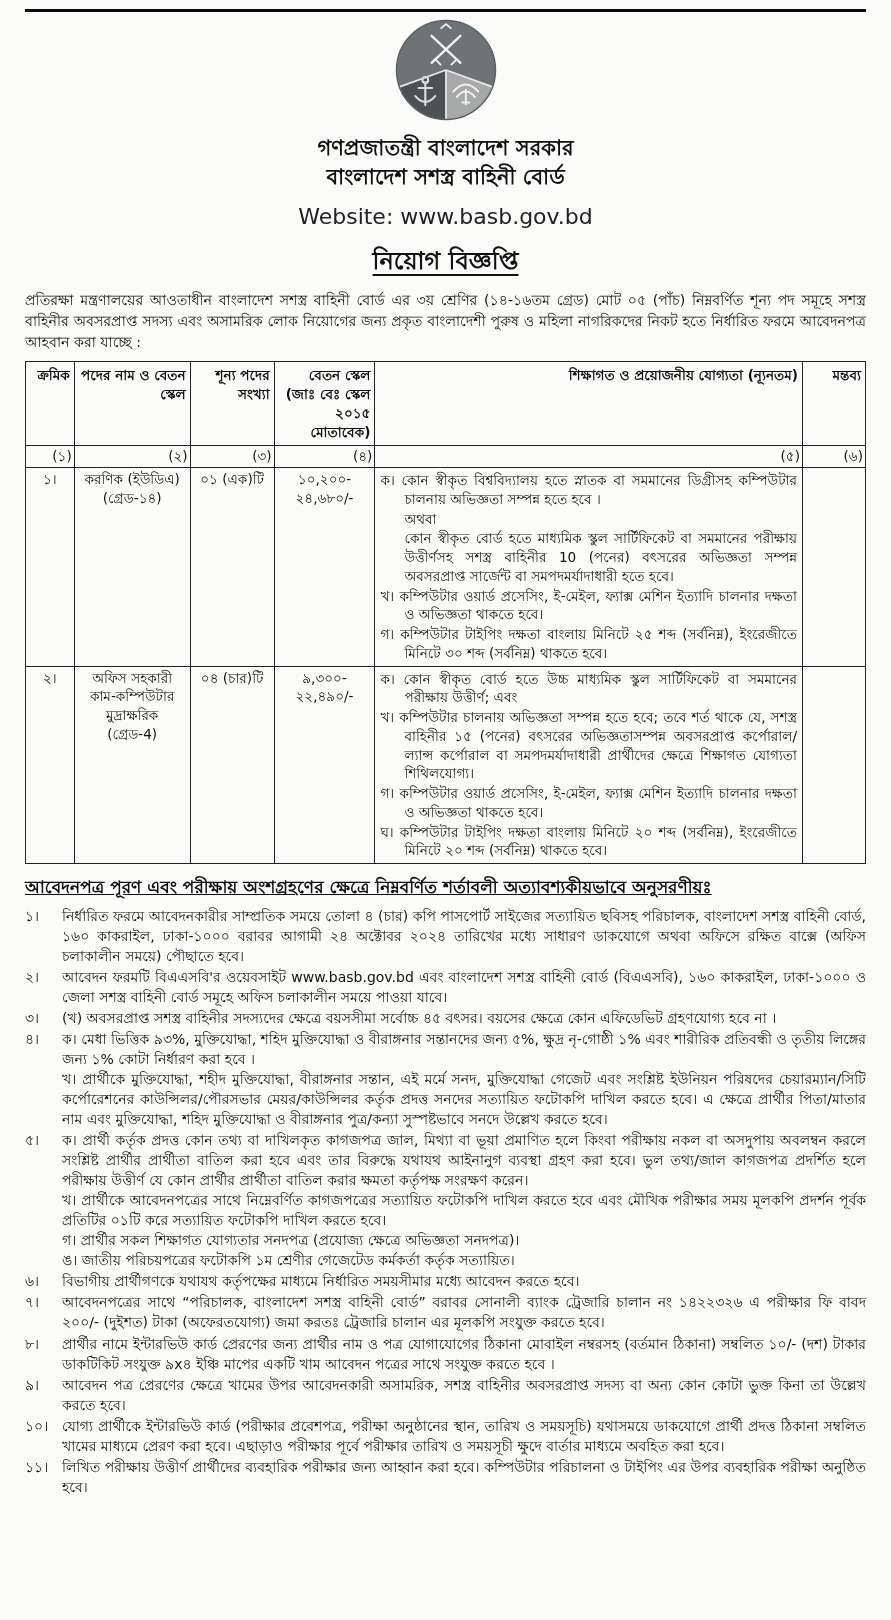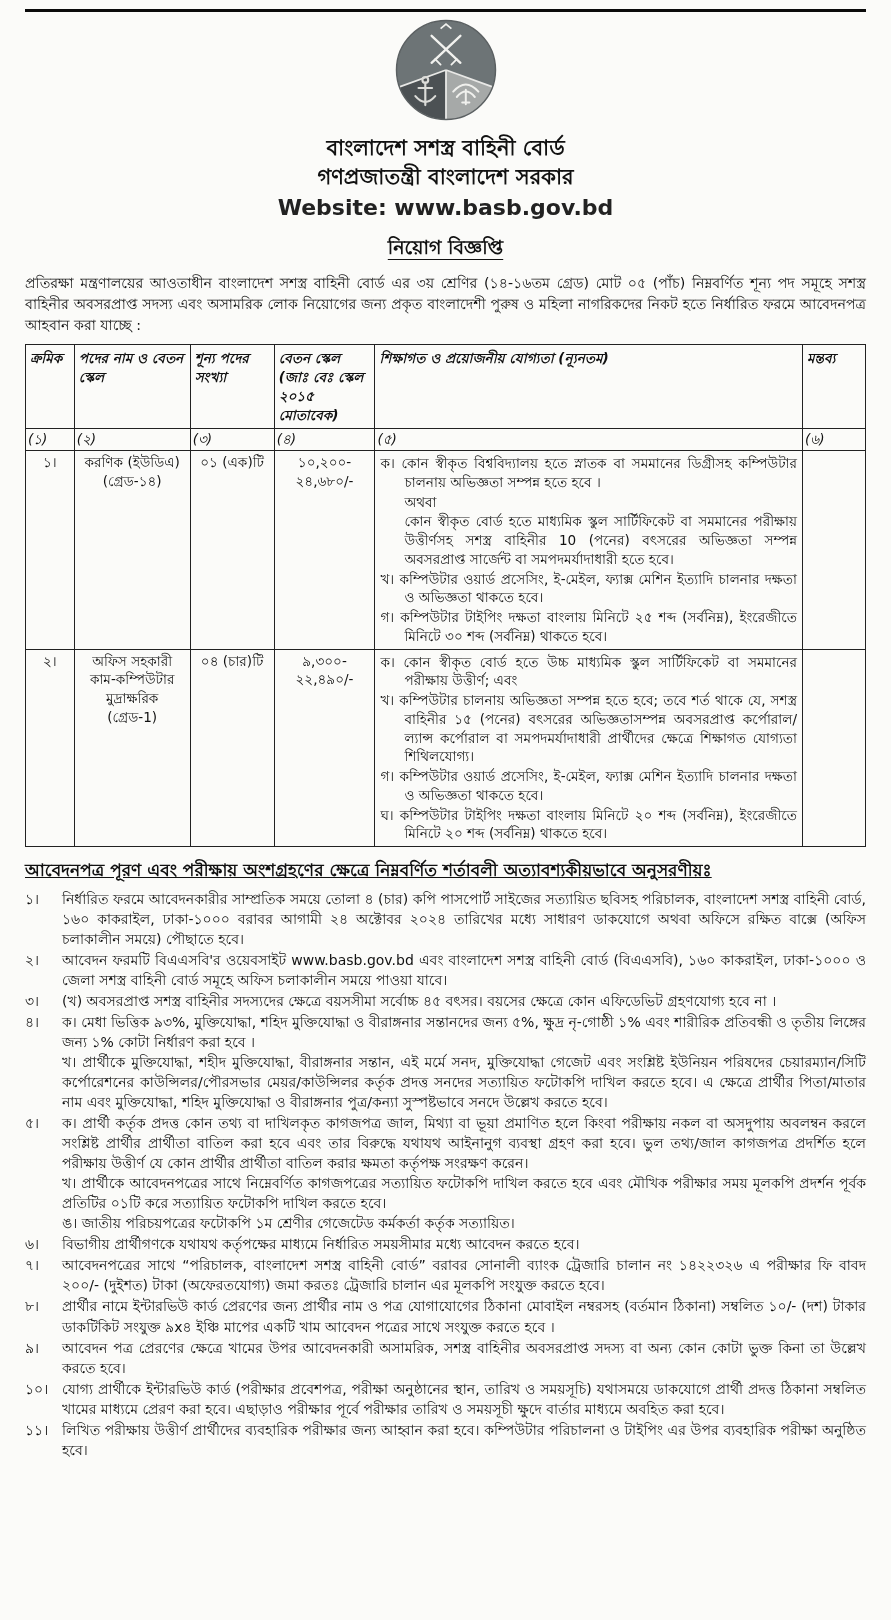--- a/index.html
+++ b/index.html
@@ -2,27 +2,27 @@
 <html><head>
 <meta charset="utf-8">
 <style>
   html,body{margin:0;padding:0;}
   body{width:891px;background:#efefec;font-family:"DejaVu Sans","Liberation Sans",sans-serif;color:#111;}
   .page{width:891px;min-height:1620px;background:#fbfbf9;box-sizing:border-box;padding:6px 25px 14px 25px;position:relative;}
   .top-rule{height:3px;background:#0b0b0b;margin:3px 0 4px 0;}
   .logo-wrap{text-align:center;margin:2px 0 6px 0;}
   .hdr{text-align:center;}
   .hdr-bn{font-size:21px;font-weight:bold;line-height:1.38;}
-  .hdr-web{font-size:22px;font-weight:bold;line-height:1.3;margin-top:2px;color:#222;}
+  .hdr-web{font-size:22px;font-weight:normal;line-height:1.3;margin-top:11px;color:#222;}
   .title-wrap{text-align:center;margin:10px 0 8px 0;}
-  .title{font-size:19px;font-weight:bold;text-decoration:underline;text-underline-offset:5px;margin-top:8px;}
+  .title{font-size:24px;font-weight:bold;text-decoration:underline;text-underline-offset:5px;margin-top:8px;}
   .intro{font-size:14.2px;line-height:1.5;text-align:justify;margin:4px 0 8px 0;}
   table.vtab{width:100%;border-collapse:collapse;font-size:13.6px;line-height:1.38;}
   table.vtab th,table.vtab td{border:1.7px solid #222;padding:2px 5px;vertical-align:top;}
-  table.vtab th{font-weight:bold;text-align:left;padding:4px 4px;font-style:italic;}
+  table.vtab th{font-weight:bold;text-align:right;padding:4px 4px;}
   tr.num-row th{font-weight:normal;padding:1px 2px;}
   .w0{width:5.8%}.w1{width:13.8%}.w2{width:10%}.w3{width:12%}.w4{width:50.9%}.w5{width:7.5%}
   td.c-serial,td.c-post,td.c-vacancies,td.c-pay{text-align:center;padding-top:4px;}
   td.c-qual{text-align:justify;padding:3px 6px 6px 6px;}
   .q-item{padding-left:24px;text-indent:-24px;margin:1px 0;}
   .q-cont{padding-left:24px;margin:1px 0;}
   .q-center{padding-left:24px;margin:1px 0;}
   .q-label{white-space:pre;}
   .cond-heading{font-size:17px;font-weight:bold;text-decoration:underline;margin:10px 0 4px 0;}
   .cond-item{display:flex;font-size:14px;line-height:1.43;text-align:justify;margin:1px 0;}
@@ -65,22 +65,22 @@
 
       <g stroke="#f0f0ed" stroke-width="2.2" fill="none" stroke-linecap="round">
         <path d="M68,84 Q82,68 96,84"></path>
         <path d="M72,90 Q82,78 92,90"></path>
         <path d="M82,82 L82,98 M78,96 L86,96"></path>
       </g>
     </svg>
   </div>
 
   <div class="hdr">
+    <div class="hdr-bn">গণপ্রজাতন্ত্রী বাংলাদেশ সরকার</div>
     <div class="hdr-bn">বাংলাদেশ সশস্ত্র বাহিনী বোর্ড</div>
-    <div class="hdr-bn">গণপ্রজাতন্ত্রী বাংলাদেশ সরকার</div>
     <div class="hdr-web">Website: www.basb.gov.bd</div>
   </div>
 
   <div class="title-wrap">
     <span class="title">নিয়োগ বিজ্ঞপ্তি</span>
   </div>
 
   <p class="intro">প্রতিরক্ষা মন্ত্রণালয়ের আওতাধীন বাংলাদেশ সশস্ত্র বাহিনী বোর্ড এর ৩য় শ্রেণির (১৪-১৬তম গ্রেড) মোট ০৫ (পাঁচ) নিম্নবর্ণিত শূন্য পদ সমূহে সশস্ত্র বাহিনীর অবসরপ্রাপ্ত সদস্য এবং অসামরিক লোক নিয়োগের জন্য প্রকৃত বাংলাদেশী পুরুষ ও মহিলা নাগরিকদের নিকট হতে নির্ধারিত ফরমে আবেদনপত্র আহবান করা যাচ্ছে :</p>
 
   <table class="vtab">
@@ -112,21 +112,21 @@
             <div class="q-item"><span class="q-label">ক। </span>কোন স্বীকৃত বিশ্ববিদ্যালয় হতে স্নাতক বা সমমানের ডিগ্রীসহ কম্পিউটার চালনায় অভিজ্ঞতা সম্পন্ন হতে হবে ।</div>
             <div class="q-center">অথবা</div>
             <div class="q-cont">কোন স্বীকৃত বোর্ড হতে মাধ্যমিক স্কুল সার্টিফিকেট বা সমমানের পরীক্ষায় উত্তীর্ণসহ সশস্ত্র বাহিনীর 10 (পনের) বৎসরের অভিজ্ঞতা সম্পন্ন অবসরপ্রাপ্ত সার্জেন্ট বা সমপদমর্যাদাধারী হতে হবে।</div>
             <div class="q-item"><span class="q-label">খ। </span>কম্পিউটার ওয়ার্ড প্রসেসিং, ই-মেইল, ফ্যাক্স মেশিন ইত্যাদি চালনার দক্ষতা ও অভিজ্ঞতা থাকতে হবে।</div>
             <div class="q-item"><span class="q-label">গ। </span>কম্পিউটার টাইপিং দক্ষতা বাংলায় মিনিটে ২৫ শব্দ (সর্বনিম্ন), ইংরেজীতে মিনিটে ৩০ শব্দ (সর্বনিম্ন) থাকতে হবে।</div>
           </td>
           <td class="c-remarks"></td>
         </tr>
         <tr>
           <td class="c-serial">২।</td>
-          <td class="c-post">অফিস সহকারী কাম-কম্পিউটার মুদ্রাক্ষরিক (গ্রেড-1)</td>
+          <td class="c-post">অফিস সহকারী কাম-কম্পিউটার মুদ্রাক্ষরিক (গ্রেড-4)</td>
           <td class="c-vacancies">০৪ (চার)টি</td>
           <td class="c-pay">৯,৩০০- ২২,৪৯০/-</td>
           <td class="c-qual">
             <div class="q-item"><span class="q-label">ক। </span>কোন স্বীকৃত বোর্ড হতে উচ্চ মাধ্যমিক স্কুল সার্টিফিকেট বা সমমানের পরীক্ষায় উত্তীর্ণ; এবং</div>
             <div class="q-item"><span class="q-label">খ। </span>কম্পিউটার চালনায় অভিজ্ঞতা সম্পন্ন হতে হবে; তবে শর্ত থাকে যে, সশস্ত্র বাহিনীর ১৫ (পনের) বৎসরের অভিজ্ঞতাসম্পন্ন অবসরপ্রাপ্ত কর্পোরাল/ল্যান্স কর্পোরাল বা সমপদমর্যাদাধারী প্রার্থীদের ক্ষেত্রে শিক্ষাগত যোগ্যতা শিথিলযোগ্য।</div>
             <div class="q-item"><span class="q-label">গ। </span>কম্পিউটার ওয়ার্ড প্রসেসিং, ই-মেইল, ফ্যাক্স মেশিন ইত্যাদি চালনার দক্ষতা ও অভিজ্ঞতা থাকতে হবে।</div>
             <div class="q-item"><span class="q-label">ঘ। </span>কম্পিউটার টাইপিং দক্ষতা বাংলায় মিনিটে ২০ শব্দ (সর্বনিম্ন), ইংরেজীতে মিনিটে ২০ শব্দ (সর্বনিম্ন) থাকতে হবে।</div>
           </td>
           <td class="c-remarks"></td>
         </tr>
@@ -158,20 +158,21 @@
         <div class="cond-body">
           <div class="cond-part"><span>ক। </span>মেধা ভিত্তিক ৯৩%, মুক্তিযোদ্ধা, শহিদ মুক্তিযোদ্ধা ও বীরাঙ্গনার সন্তানদের জন্য ৫%, ক্ষুদ্র নৃ-গোষ্ঠী ১% এবং শারীরিক প্রতিবন্ধী ও তৃতীয় লিঙ্গের জন্য ১% কোটা নির্ধারণ করা হবে ।</div>
           <div class="cond-part"><span>খ। </span>প্রার্থীকে মুক্তিযোদ্ধা, শহীদ মুক্তিযোদ্ধা, বীরাঙ্গনার সন্তান, এই মর্মে সনদ, মুক্তিযোদ্ধা গেজেট এবং সংশ্লিষ্ট ইউনিয়ন পরিষদের চেয়ারম্যান/সিটি কর্পোরেশনের কাউন্সিলর/পৌরসভার মেয়র/কাউন্সিলর কর্তৃক প্রদত্ত সনদের সত্যায়িত ফটোকপি দাখিল করতে হবে। এ ক্ষেত্রে প্রার্থীর পিতা/মাতার নাম এবং মুক্তিযোদ্ধা, শহিদ মুক্তিযোদ্ধা ও বীরাঙ্গনার পুত্র/কন্যা সুস্পষ্টভাবে সনদে উল্লেখ করতে হবে।</div>
         </div>
       </div>
       <div class="cond-item">
         <div class="cond-num">৫।</div>
         <div class="cond-body">
           <div class="cond-part"><span>ক। </span>প্রার্থী কর্তৃক প্রদত্ত কোন তথ্য বা দাখিলকৃত কাগজপত্র জাল, মিথ্যা বা ভূয়া প্রমাণিত হলে কিংবা পরীক্ষায় নকল বা অসদুপায় অবলম্বন করলে সংশ্লিষ্ট প্রার্থীর প্রার্থীতা বাতিল করা হবে এবং তার বিরুদ্ধে যথাযথ আইনানুগ ব্যবস্থা গ্রহণ করা হবে। ভুল তথ্য/জাল কাগজপত্র প্রদর্শিত হলে পরীক্ষায় উত্তীর্ণ যে কোন প্রার্থীর প্রার্থীতা বাতিল করার ক্ষমতা কর্তৃপক্ষ সংরক্ষণ করেন।</div>
           <div class="cond-part"><span>খ। </span>প্রার্থীকে আবেদনপত্রের সাথে নিম্নেবর্ণিত কাগজপত্রের সত্যায়িত ফটোকপি দাখিল করতে হবে এবং মৌখিক পরীক্ষার সময় মূলকপি প্রদর্শন পূর্বক প্রতিটির ০১টি করে সত্যায়িত ফটোকপি দাখিল করতে হবে।</div>
+          <div class="cond-part"><span>গ। </span>প্রার্থীর সকল শিক্ষাগত যোগ্যতার সনদপত্র (প্রযোজ্য ক্ষেত্রে অভিজ্ঞতা সনদপত্র)।</div>
           <div class="cond-part"><span>ঙ। </span>জাতীয় পরিচয়পত্রের ফটোকপি ১ম শ্রেণীর গেজেটেড কর্মকর্তা কর্তৃক সত্যায়িত।</div>
         </div>
       </div>
       <div class="cond-item">
         <div class="cond-num">৬।</div>
         <div class="cond-body">
           <div class="cond-part">বিভাগীয় প্রার্থীগণকে যথাযথ কর্তৃপক্ষের মাধ্যমে নির্ধারিত সময়সীমার মধ্যে আবেদন করতে হবে।</div>
         </div>
       </div>
       <div class="cond-item">

